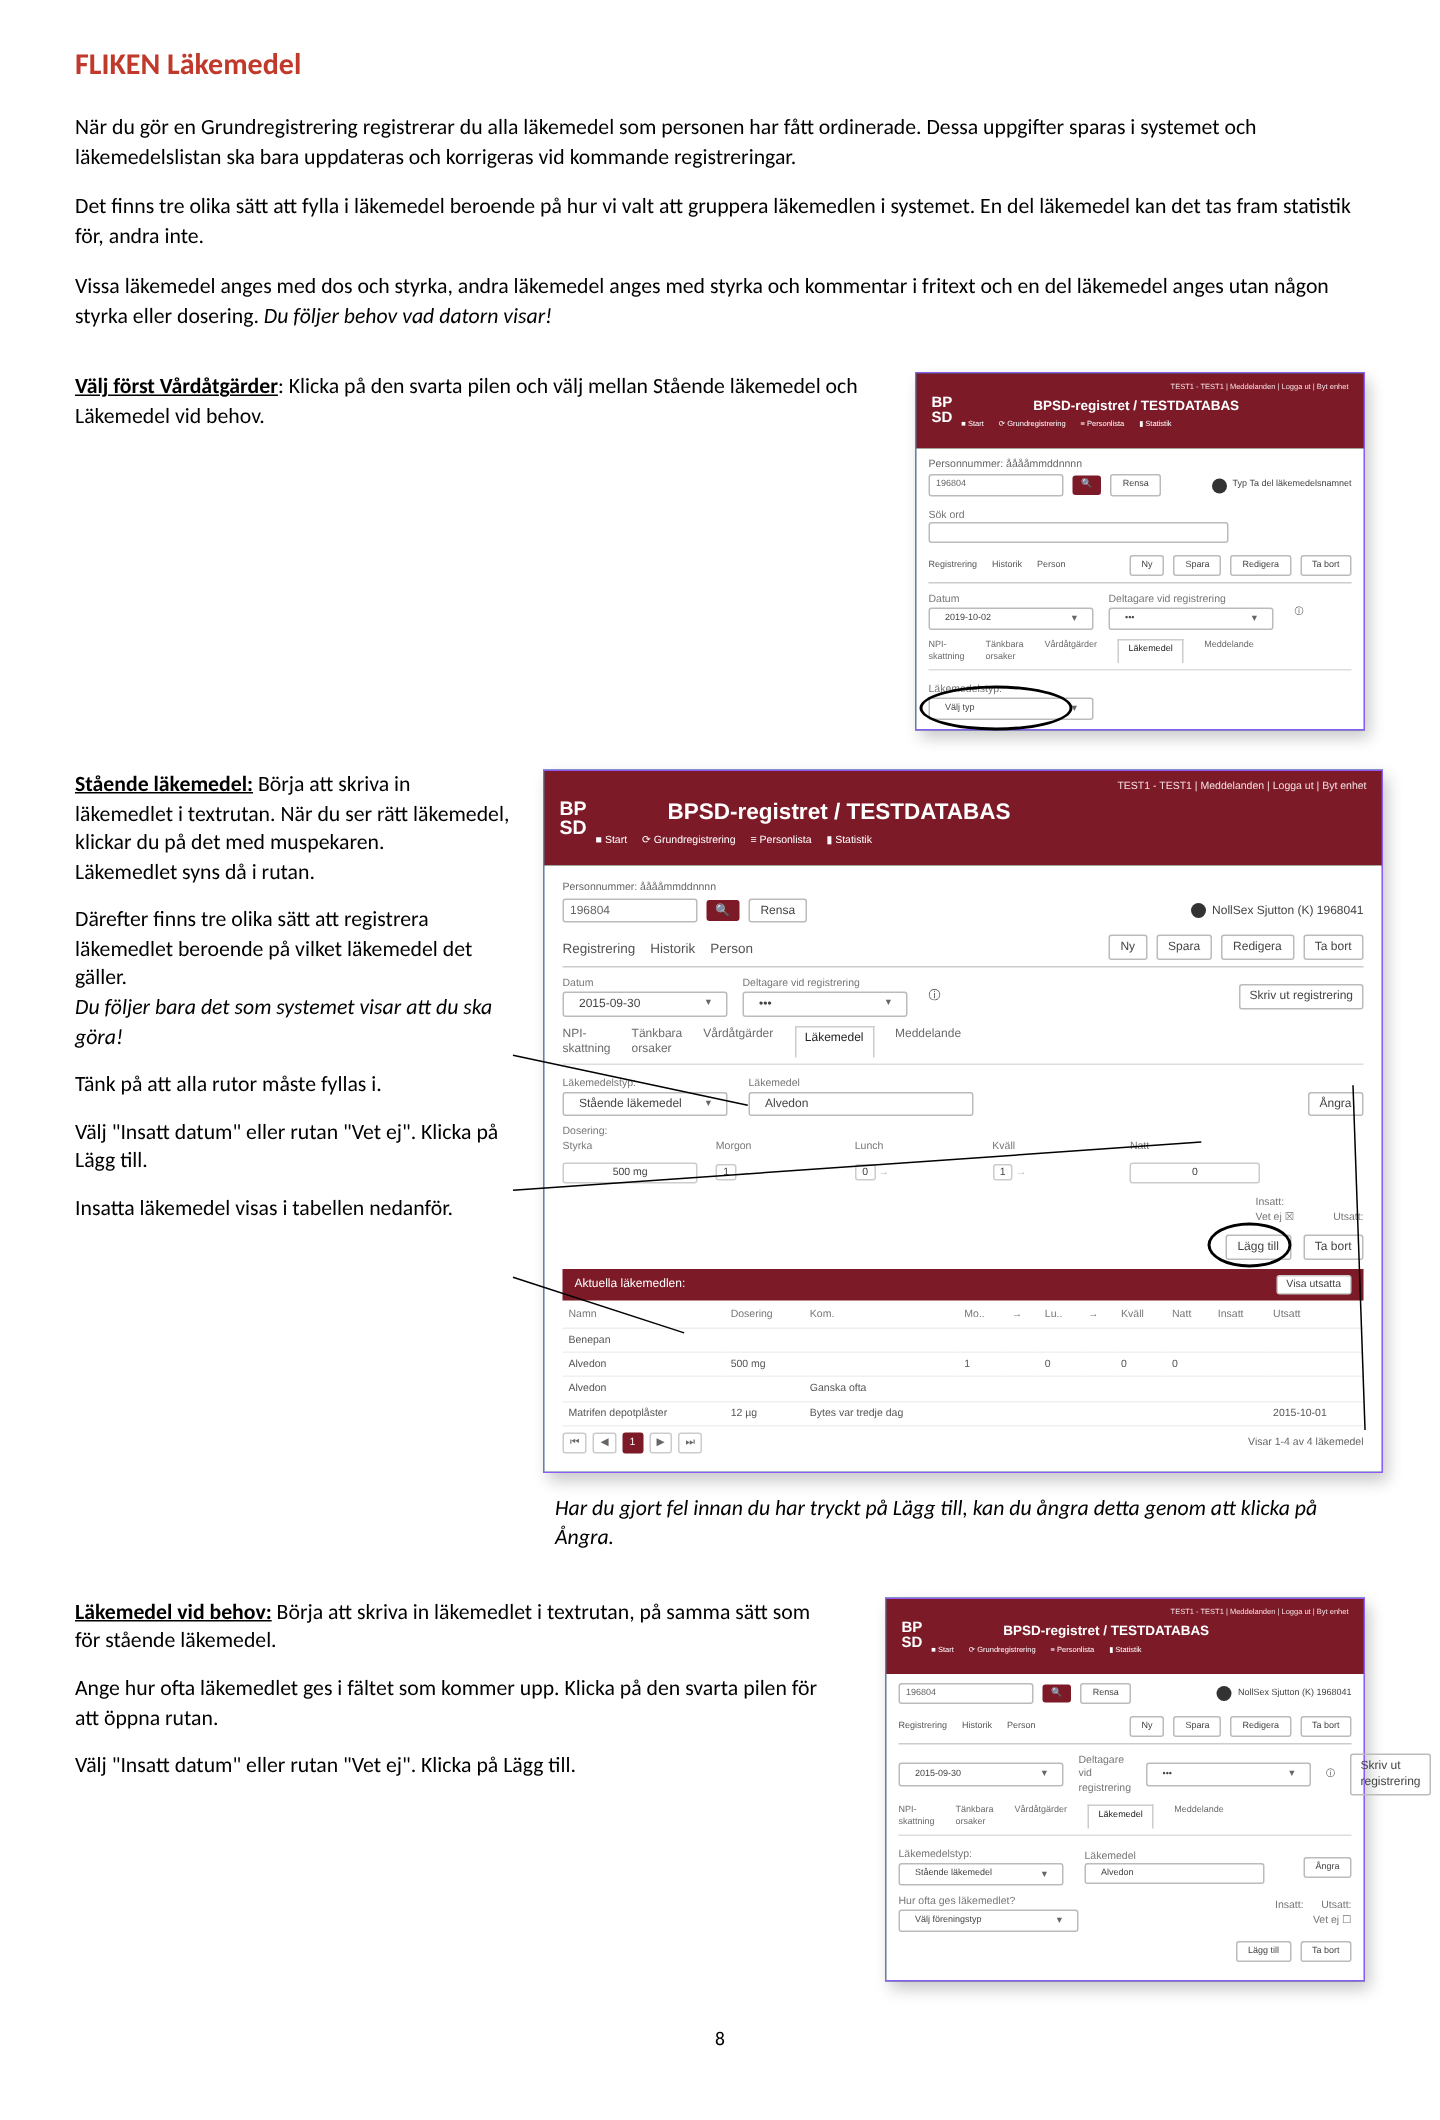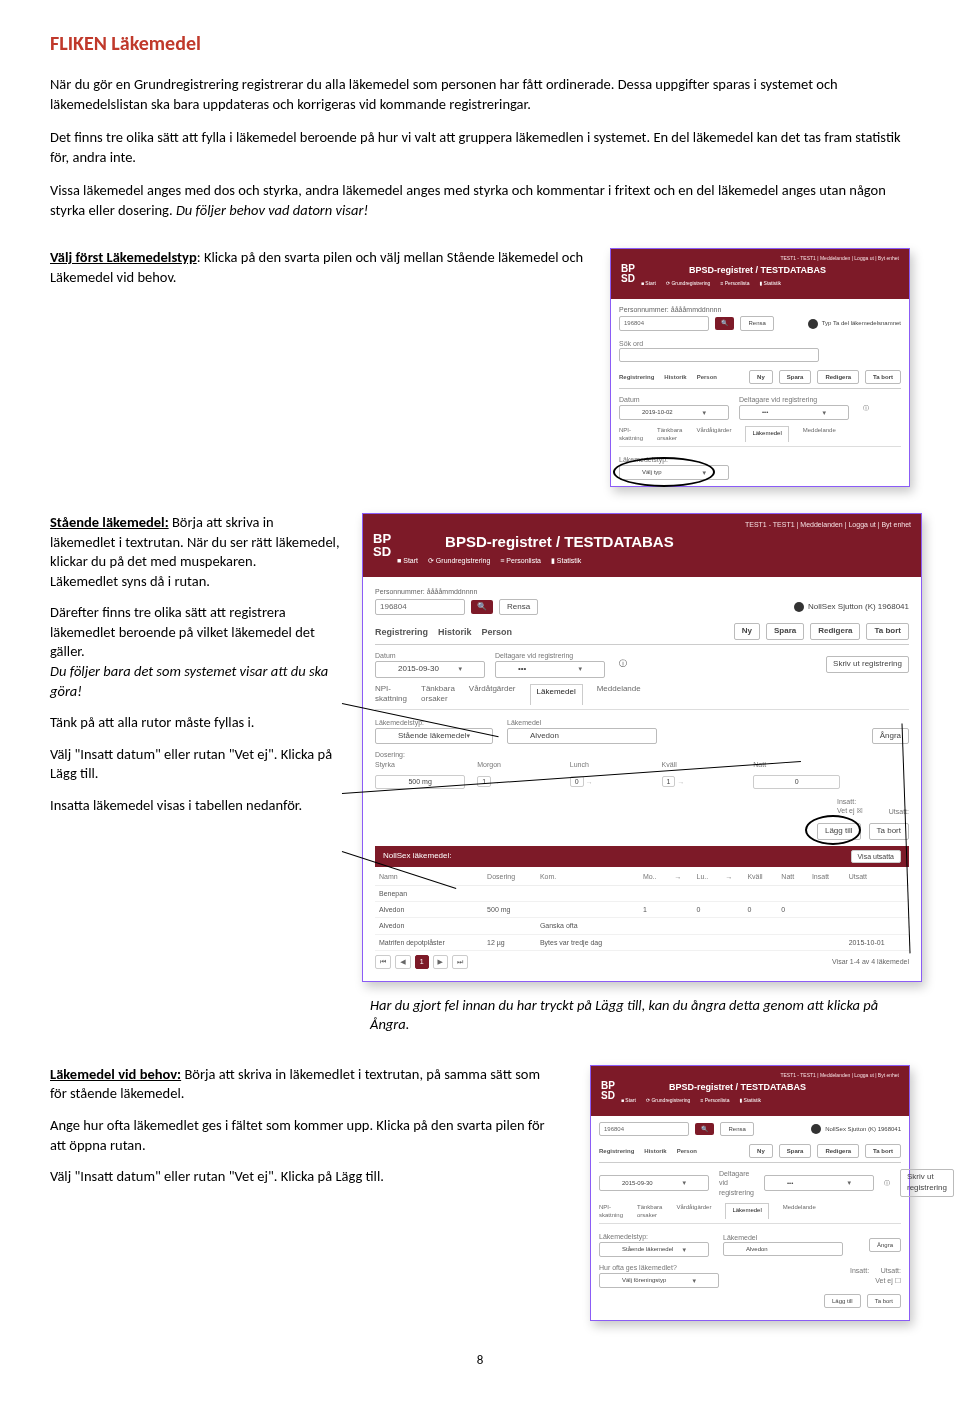--- a/index.html
+++ b/index.html
@@ -88,35 +88,35 @@
   .mock-nav { margin-top:4px; font-size:7px; color:#fff; display:flex; gap:10px; }
 
   .mock-body { padding: 10px 12px 12px 12px; background:#fff; font-size:8px; color:#444; }
   .mock-searchrow{ display:flex; gap:6px; align-items:center; margin-bottom:8px;}
   .mock-searchrow .inp{ border:1px solid #bbb; padding:2px 4px; border-radius:2px; background:#fff; color:#666; min-width:90px; font-size:8px;}
   .mock-searchrow .sbtn{ background:#7d1a28; color:#fff; border-radius:2px; padding:2px 6px; font-size:8px;}
   .mock-personlbl{ font-size:7px; color:#666; margin-bottom:2px;}
   .mock-userline{ margin-left:auto; font-size:8px; display:flex; align-items:center; gap:4px;}
   .mock-userline::before{ content:""; width:10px;height:10px;border-radius:50%;background:#333;display:inline-block;}
 
-  .mock-tabsA{ display:flex; gap:10px; border-bottom:1px solid #ccc; padding-bottom:4px; margin-bottom:6px; align-items:center;font-weight:bold;}
+  .mock-tabsA{ display:flex; gap:10px; border-bottom:1px solid #ccc; padding-bottom:4px; margin-bottom:6px; align-items:center;}
   .mock-tabsA .tab{ font-size:9px; color:#555;}
   .mock-tabsA .btns{ margin-left:auto; display:flex; gap:6px;justify-content:center;}
   .mock-btn{ border:1px solid #bbb; border-radius:2px; padding:2px 7px; font-size:8px; color:#444; background:#fff;}
 
   .mock-rowfields{ display:flex; gap:10px; align-items:center; margin-bottom:4px;}
   .mock-label7{ font-size:7px; color:#777;}
   .mock-linkbtn{ border:1px solid #bbb; border-radius:2px; padding:2px 6px; font-size:8px;}
 
   .mock-tabsB{ display:flex; gap:14px; border-bottom:1px solid #ddd; margin:6px 0 8px; padding-bottom:4px;}
   .mock-tabsB .t{ font-size:8px; color:#6b6b6b;}
   .mock-tabsB .active{ color:#222; border:1px solid #ccc; border-bottom:none; padding:2px 6px; background:#fff;}
 
   .mock-fieldrow{ display:flex; gap:14px; margin-bottom:6px; align-items:center;}
-  .mock-sel{ border:1px solid #bbb; padding:2px 22px; font-size:8px; border-radius:2px; min-width:110px; display:inline-flex; justify-content:space-between; align-items:center;}
+  .mock-sel{ border:1px solid #bbb; padding:2px 10px; font-size:8px; border-radius:2px; min-width:110px; display:inline-flex; justify-content:space-between; align-items:center;}
   .mock-sel .caret{ font-size:7px; color:#666;}
   .mock-grid5{ display:grid; grid-template-columns:repeat(6,auto); gap:6px 12px; font-size:7px; color:#777; align-items:center;}
   .mock-grid5 .cell{ border:1px solid #ccc; padding:1px 4px; border-radius:2px; color:#444; min-width:30px; text-align:center; font-size:7px;}
   .mock-arrow{ color:#bbb;}
 
   .mock-darkbar{ background:#7d1a28; color:#fff; font-size:8px; padding:4px 8px; display:flex; justify-content:space-between; align-items:center; margin-top:4px;}
   .mock-darkbar .mbtn{ background:#fff; color:#444; border-radius:2px; padding:1px 6px; font-size:7px; border:1px solid #ccc;}
   .mock-table{ font-size:7px; width:100%; border-collapse:collapse; margin-top:2px;}
   .mock-table th{ color:#777; font-weight:400; text-align:left; padding:3px 4px; border-bottom:1px solid #eee;}
   .mock-table td{ padding:3px 4px; border-bottom:1px solid #f1f1f1; color:#555;}
@@ -161,21 +161,21 @@
 
 <p>När du gör en Grundregistrering registrerar du alla läkemedel som personen har fått ordinerade. Dessa uppgifter sparas i systemet och läkemedelslistan ska bara uppdateras och korrigeras vid kommande registreringar.</p>
 <p>Det finns tre olika sätt att fylla i läkemedel beroende på hur vi valt att gruppera läkemedlen i systemet. En del läkemedel kan det tas fram statistik för, andra inte.</p>
 <p>
   <span>Vissa läkemedel anges med dos och styrka, andra läkemedel anges med styrka och kommentar i fritext och en del läkemedel anges utan någon styrka eller dosering. </span><span class="italic">Du följer behov vad datorn visar!</span>
 </p>
 
 <div class="section-row">
   <div class="text-col">
     <p>
-      <span class="underline bold">Välj först Läkemedelstyp</span><span>: Klicka på den svarta pilen och välj mellan Stående läkemedel och Läkemedel vid behov.</span>
+      <span class="underline bold">Välj först Vårdåtgärder</span><span>: Klicka på den svarta pilen och välj mellan Stående läkemedel och Läkemedel vid behov.</span>
     </p>
   </div>
   <div class="img-col rel">
 
     <div class="mock mock-small" style="width:300px">
       <div class="mock-header">
         <div class="mock-topright">TEST1 - TEST1 | Meddelanden   | Logga ut | Byt enhet</div>
         <div class="mock-brand">
           <div class="mock-logo">
               <div>BP</div>
@@ -388,21 +388,21 @@
             <div class="mock-label7">Utsatt:</div>
           </div>
         </div>
         <div class="mock-fieldrow rel" style="justify-content:flex-end; gap:8px; margin-top:2px">
           <span class="mock-btn">Lägg till</span>
           <span class="mock-btn">Ta bort</span>
           <div class="anno-circle" style="right:48px; top:-8px; width:56px; height:30px;"></div>
         </div>
 
         <div class="mock-darkbar">
-          <span>NollSex läkemedel:</span>
+          <span>Aktuella läkemedlen:</span>
           <span class="mbtn">Visa utsatta</span>
         </div>
 
         <table class="mock-table">
           <thead>
               <tr>
             <th>Namn</th>
                 <th>Dosering</th>
                 <th>Kom.</th>
             <th>Mo..</th>

